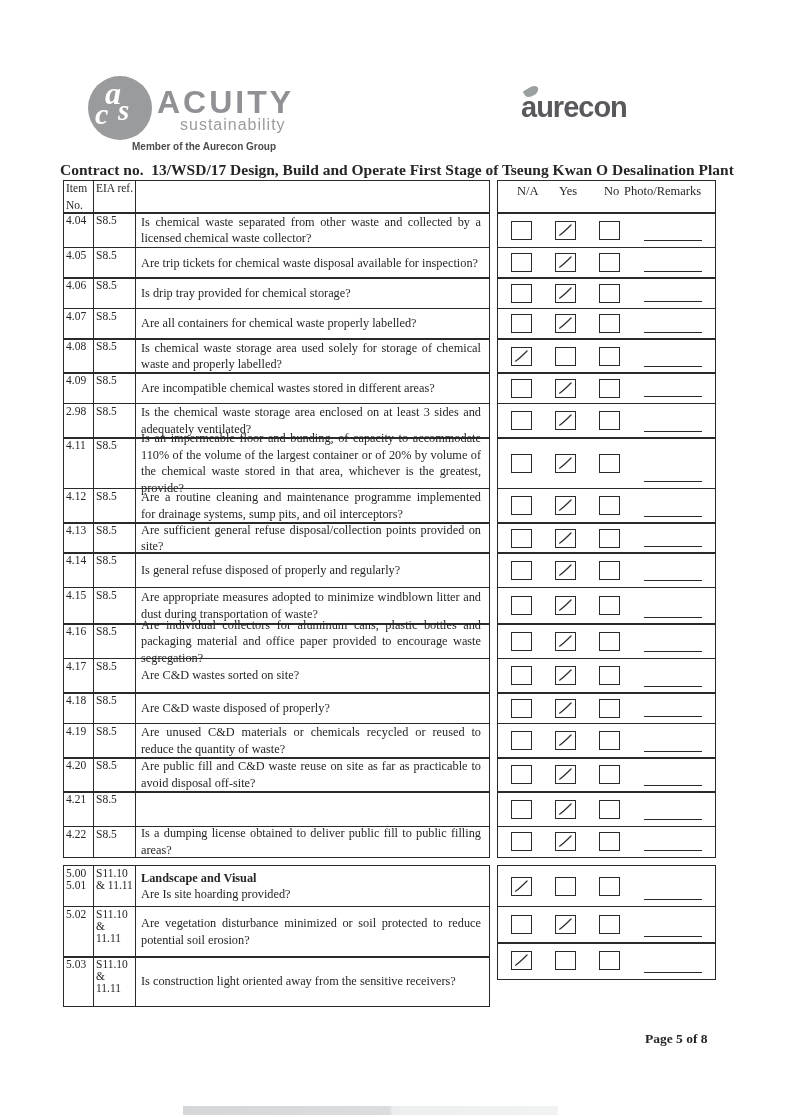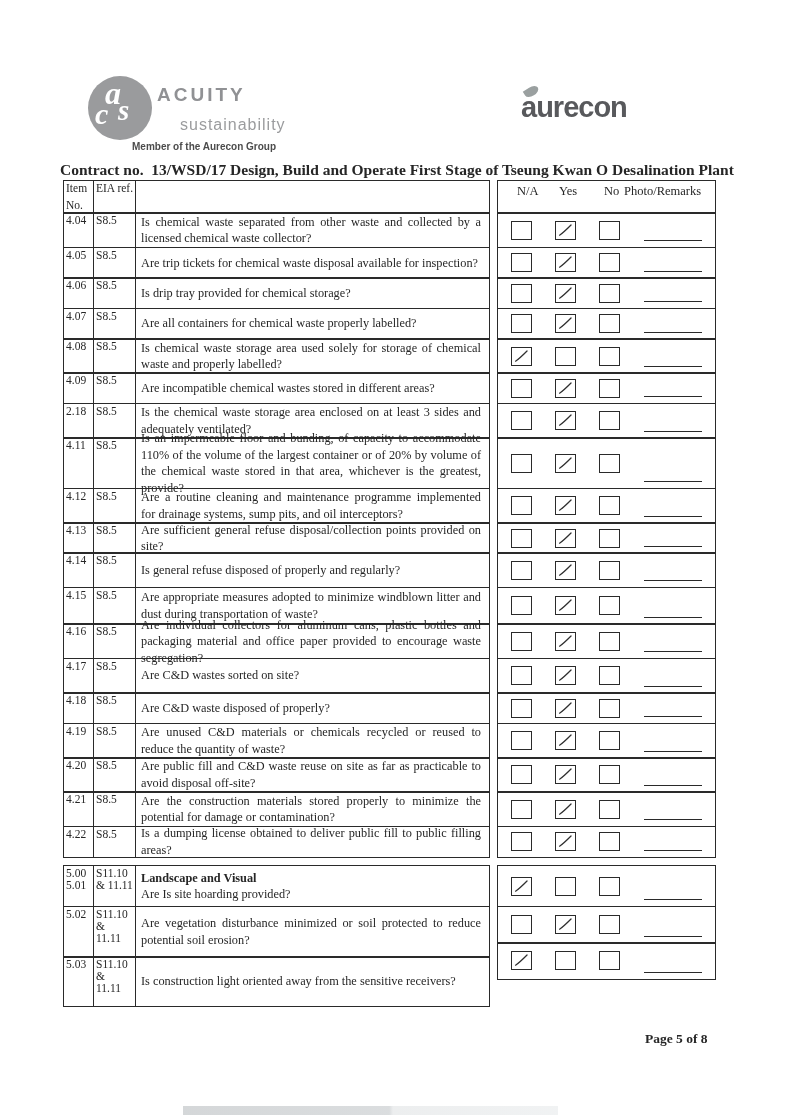--- a/index.html
+++ b/index.html
@@ -8,21 +8,21 @@
 
   
   .acuity-circle{position:absolute;left:88px;top:76px;width:64px;height:64px;border-radius:50%;
                  background:#9a9b9d;}
   .acuity-circle .mg{position:absolute;color:#ffffff;font-family:"Liberation Serif",serif;
                      font-style:italic;font-weight:bold;line-height:1;}
   .mg-a{left:17px;top:1px;font-size:32px;}
   .mg-c{left:7px;top:23px;font-size:30px;}
   .mg-s{left:30px;top:20px;font-size:29px;}
   .acuity-name{position:absolute;left:157px;top:84px;font-family:"Liberation Sans",sans-serif;
-               font-weight:bold;font-size:19px;letter-spacing:3px;color:#909194;}
+               font-weight:bold;font-size:32px;letter-spacing:3px;color:#909194;}
   .acuity-tag{position:absolute;left:180px;top:116px;font-family:"Liberation Sans",sans-serif;
               font-size:16px;letter-spacing:1px;color:#9b9c9e;}
   .acuity-member{position:absolute;left:132px;top:141px;font-family:"Liberation Sans",sans-serif;
                  font-size:10px;font-weight:bold;color:#4c4c4c;}
   .aurecon{position:absolute;left:521px;top:93px;font-family:"Liberation Sans",sans-serif;
            font-weight:bold;font-size:29px;letter-spacing:-1px;color:#58595c;line-height:1;}
   .aurecon-leaf{position:absolute;left:524px;top:87px;width:15px;height:9px;background:#9aa0a0;
                 border-radius:0 70% 70% 70%;transform:rotate(-32deg);}
 
   
@@ -156,21 +156,21 @@
           </div>
           <div class="cell eia">
             <div>S8.5</div>
           </div>
           <div class="cell q">
             <div class="qt">Are incompatible chemical wastes stored in different areas?</div>
           </div>
         </div>
         <div class="q-row" style="height: 36px;">
           <div class="cell item">
-            <div>2.18</div>
+            <div>2.98</div>
           </div>
           <div class="cell eia">
             <div>S8.5</div>
           </div>
           <div class="cell q">
             <div class="qt">Is the chemical waste storage area enclosed on at least 3 sides and adequately ventilated?</div>
           </div>
         </div>
         <div class="q-row" style="height: 52px;">
           <div class="cell item">
@@ -281,23 +281,20 @@
           <div class="cell q">
             <div class="qt">Are public fill and C&amp;D waste reuse on site as far as practicable to avoid disposal off-site?</div>
           </div>
         </div>
         <div class="q-row" style="height: 36px;">
           <div class="cell item">
             <div>4.21</div>
           </div>
           <div class="cell eia">
             <div>S8.5</div>
-          </div>
-          <div class="cell q">
-            <div class="qt">Are the construction materials stored properly to minimize the potential for damage or contamination?</div>
           </div>
         </div>
         <div class="q-row" style="height: 32px;">
           <div class="cell item">
             <div>4.22</div>
           </div>
           <div class="cell eia">
             <div>S8.5</div>
           </div>
           <div class="cell q">

